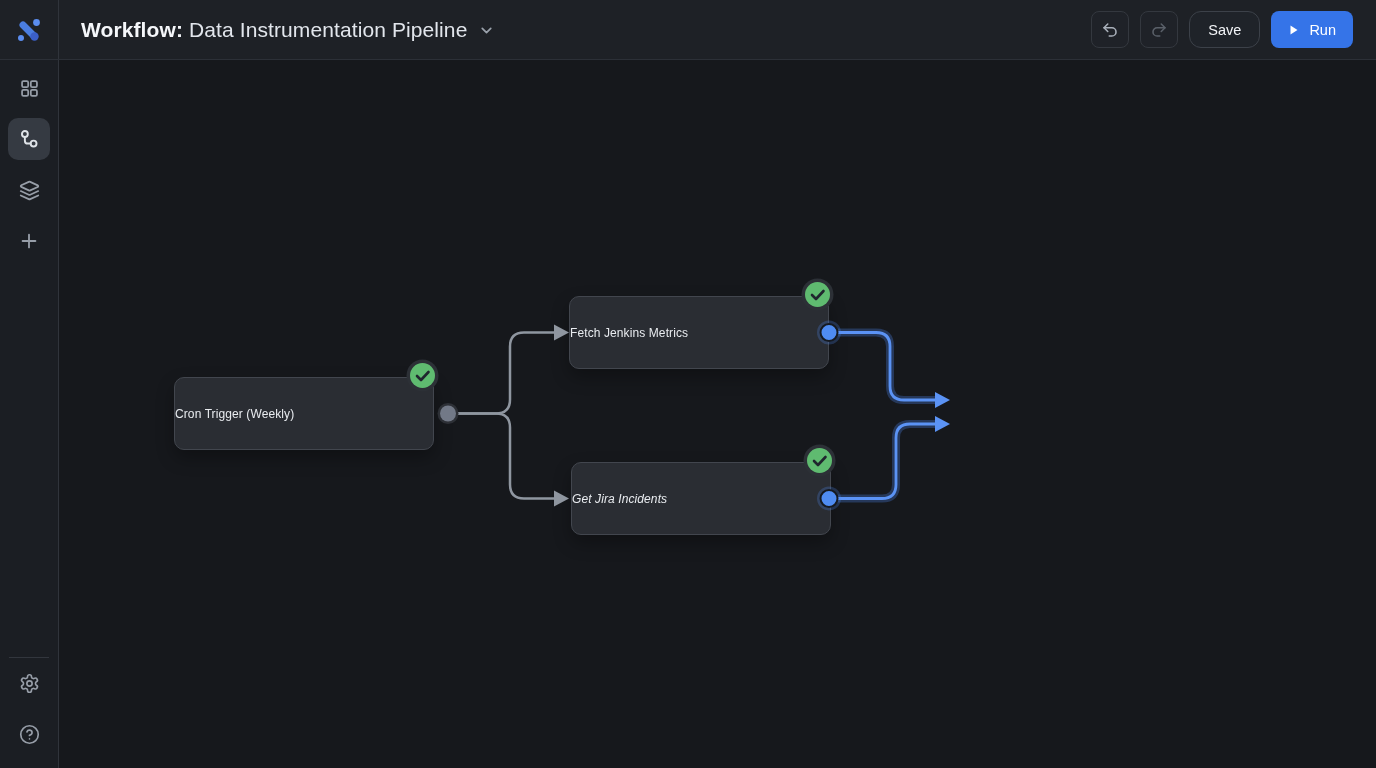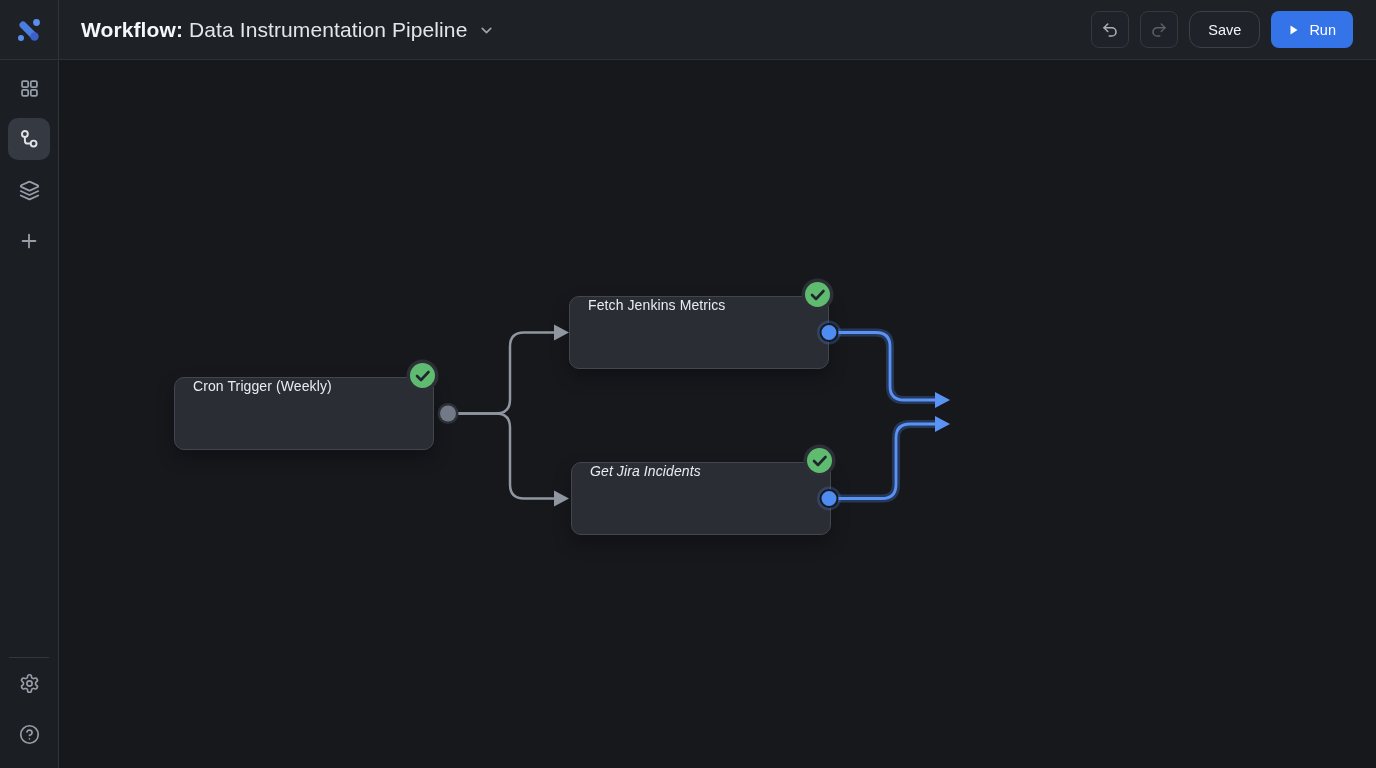--- a/index.html
+++ b/index.html
@@ -67,22 +67,22 @@
   .canvas {
     position: absolute; left: 59px; top: 60px; width: 1317px; height: 708px;
     background: #16181c; overflow: hidden;
   }
   .edges-layer {
     position: absolute; inset: 0; z-index: 3; pointer-events: none;
   }
   .node {
     position: absolute; width: 260px; height: 73px; z-index: 2;
     background: #2a2d33; border: 1px solid #42464e; border-radius: 10px;
-    display: flex; align-items: flex-start; padding-left: 18px;
-    color: #e9ecf0; font-size: 14px; letter-spacing: .1px;
+    display: flex; align-items: center; 
+    color: #e9ecf0; font-size: 12px; letter-spacing: .1px;
     box-shadow: 0 8px 18px rgba(0,0,0,.30);
     cursor: pointer;
   }
   .node.selected {
     border-color: #5b8def;
     box-shadow: 0 0 0 1px rgba(91,141,239,.55), 0 0 26px rgba(77,134,236,.45);
   }
   .badge { position: absolute; top: -19px; right: -6px; width: 33px; height: 33px; }
 </style>
 </head>

